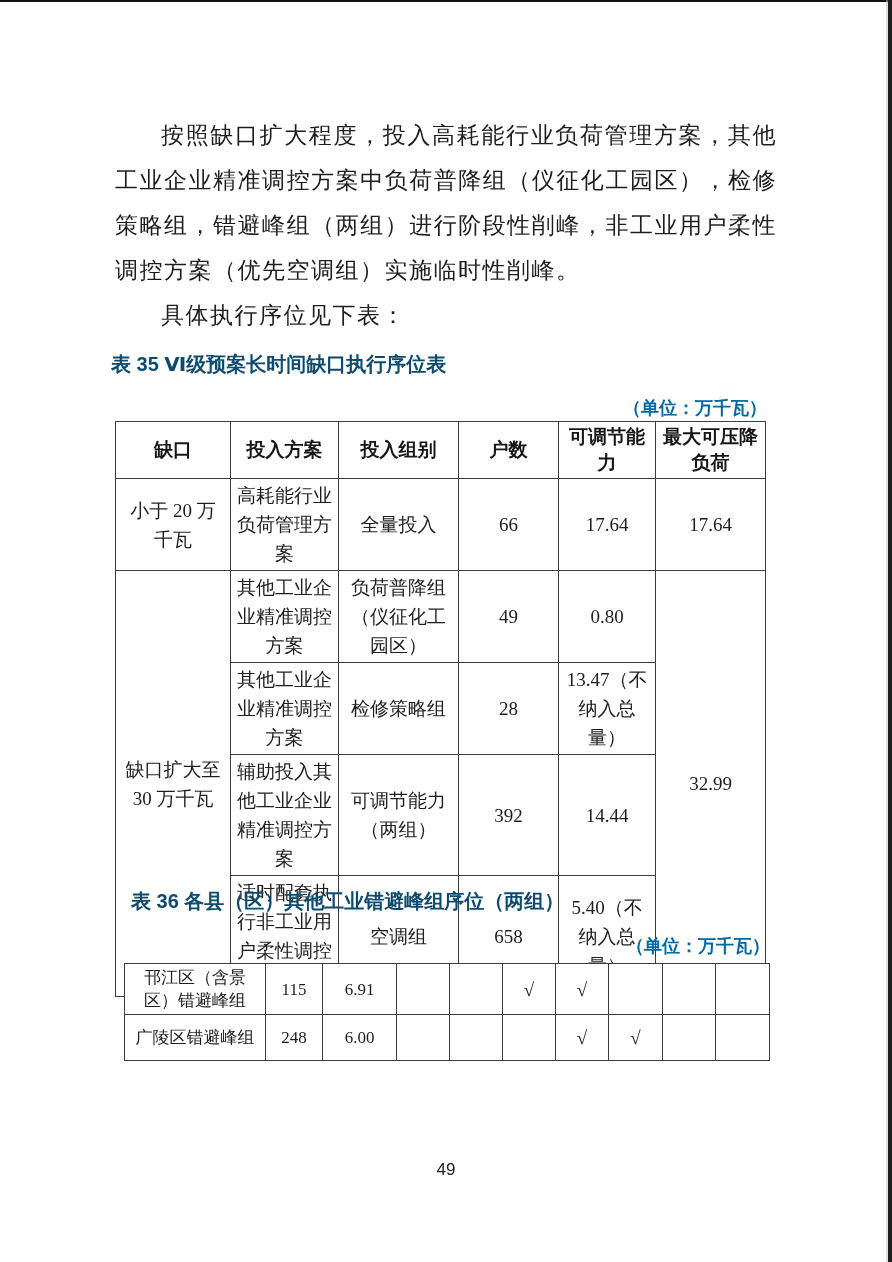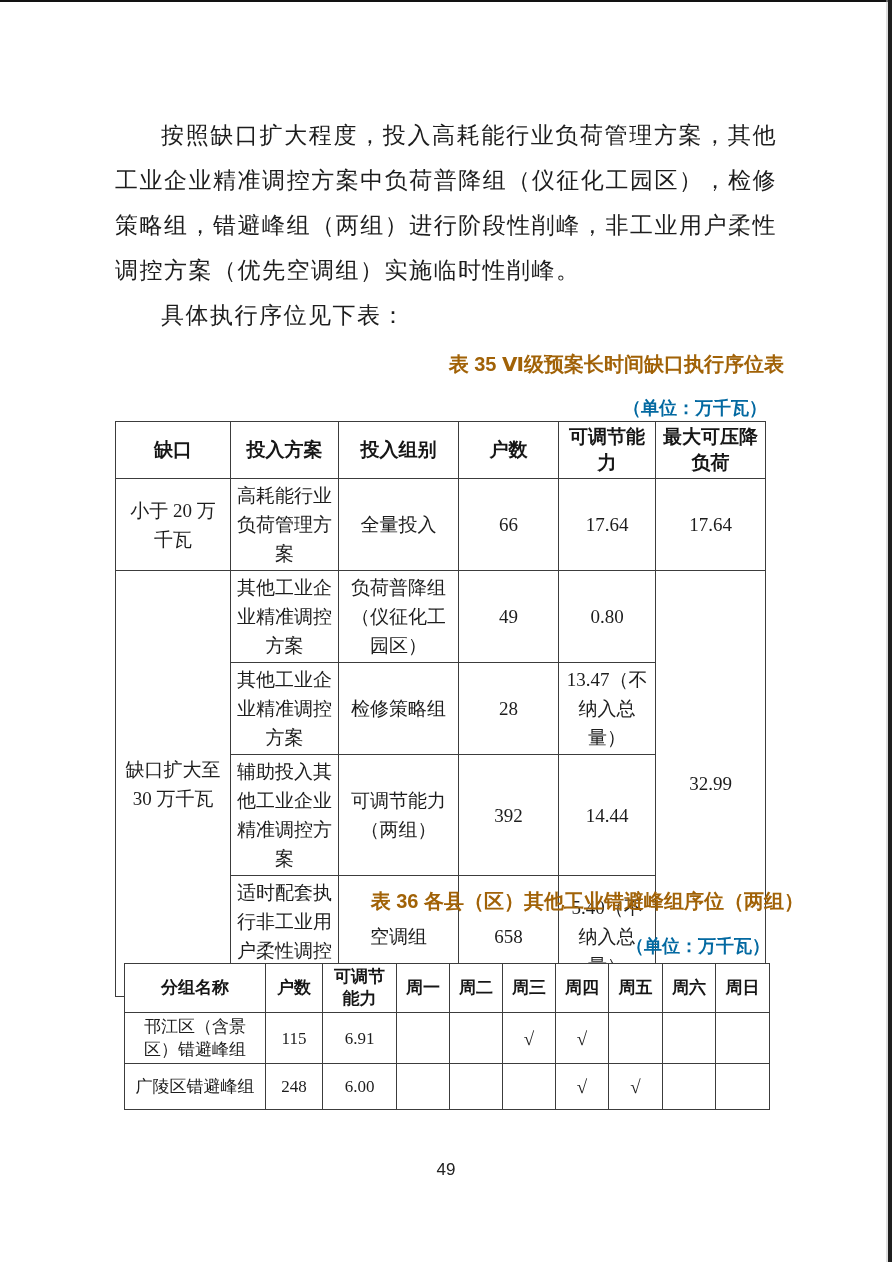--- a/index.html
+++ b/index.html
@@ -9,22 +9,22 @@
     overflow:hidden;
   }
   .edge-top{position:absolute;top:0;left:0;width:892px;height:2px;background:#121212;}
   .edge-right{position:absolute;top:0;right:0;width:4px;height:1262px;background:#1f1f1f;}
   .edge-right-soft{position:absolute;top:0;right:4px;width:2px;height:1262px;background:#bdbdbd;opacity:.5;}
 
   .body-text{position:absolute;left:115px;top:113px;width:662px;}
   .para{font-size:23px;line-height:45px;margin:0;text-align:justify;text-indent:2em;letter-spacing:1.5px;}
   .lead{font-size:23px;line-height:45px;margin:0;text-indent:2em;letter-spacing:1.5px;}
 
-  .tbl-caption{position:absolute;left:122px;width:662px;text-align:right;
-    font-family:"Liberation Sans","DejaVu Sans",sans-serif;font-weight:bold;font-size:20px;color:#a16207;}
+  .tbl-caption{position:absolute;left:111px;width:662px;text-align:left;
+    font-family:"Liberation Sans","DejaVu Sans",sans-serif;font-weight:bold;font-size:20px;color:#0c4a6e;}
   .cap35{top:351px;}
   .cap36{top:888px;padding-left:20px;}
   .unit-line{position:absolute;text-align:right;
     font-family:Liberation Serif, serif;font-weight:bold;font-size:18px;color:#0369a1;}
   .unit35{left:115px;top:396px;width:652px;}
   .unit36{left:115px;top:934px;width:655px;}
 
   table{border-collapse:collapse;table-layout:fixed;position:absolute;background:#fff;}
   th,td{border:1px solid #3c3c3c;text-align:center;vertical-align:middle;padding:2px 5px;overflow:hidden;}
   th{font-family:"Liberation Sans","DejaVu Sans",sans-serif;font-weight:bold;color:#161616;}
@@ -121,32 +121,20 @@
       <col style="width:74px">
     <col style="width:53px">
       <col style="width:53px">
       <col style="width:53px">
       <col style="width:53px">
     <col style="width:54px">
       <col style="width:53px">
       <col style="width:54px">
   </colgroup>
   <tbody>
-      <tr style="height:48px">
-    <th>分组名称</th>
-    <th>户数</th>
-    <th>可调节能力</th>
-    <th>周一</th>
-    <th>周二</th>
-    <th>周三</th>
-    <th>周四</th>
-    <th>周五</th>
-    <th>周六</th>
-    <th>周日</th>
-  </tr>
   <tr style="height:48px">
     <td>邗江区（含景区）错避峰组</td>
     <td>115</td>
     <td>6.91</td>
     <td class="check"></td>
     <td class="check"></td>
     <td class="check">√</td>
     <td class="check">√</td>
     <td class="check"></td>
     <td class="check"></td>

